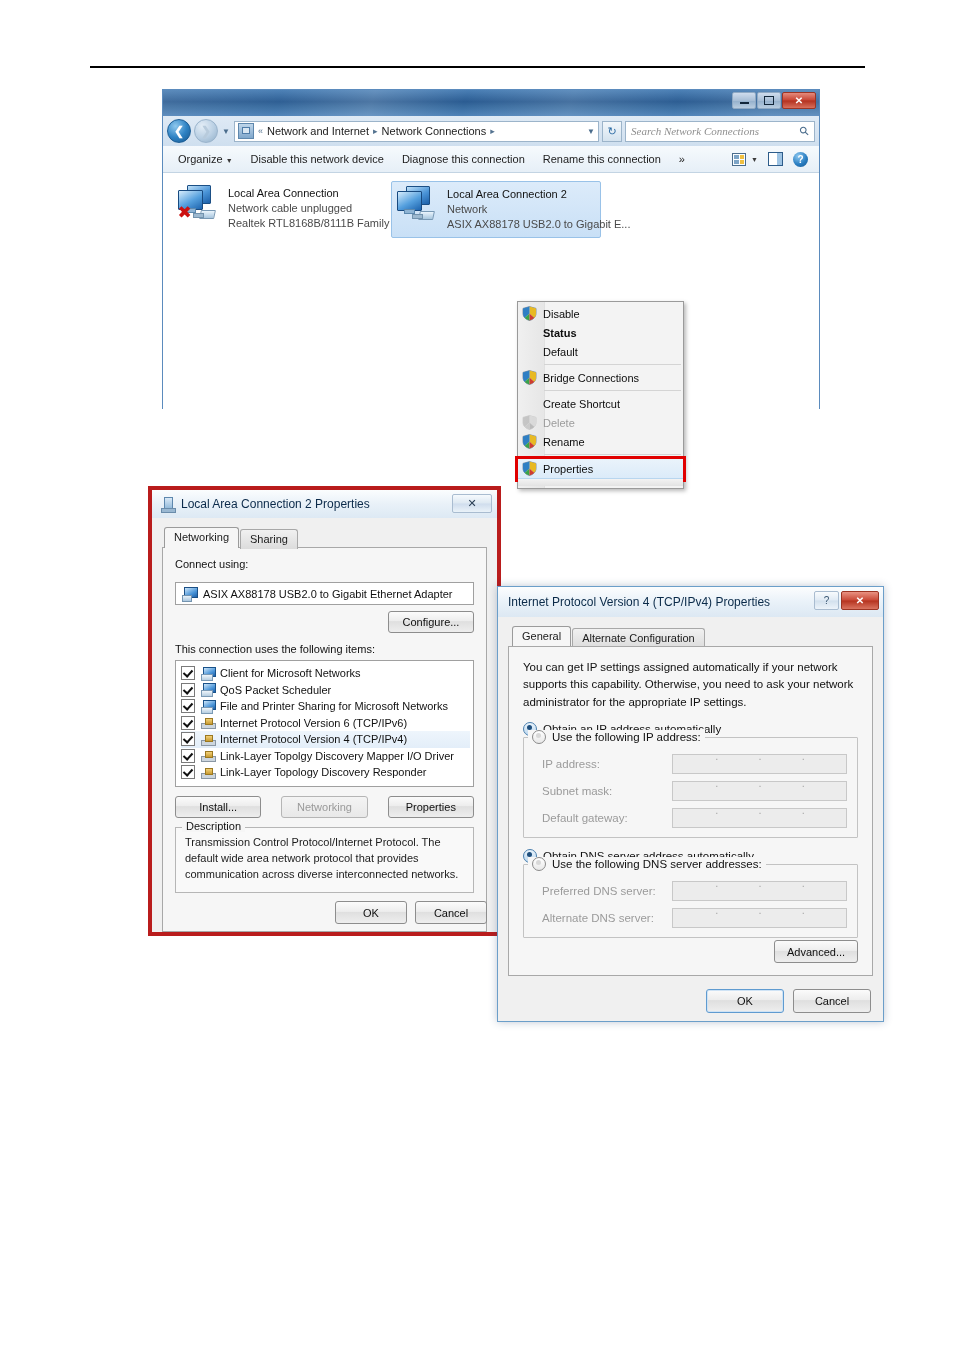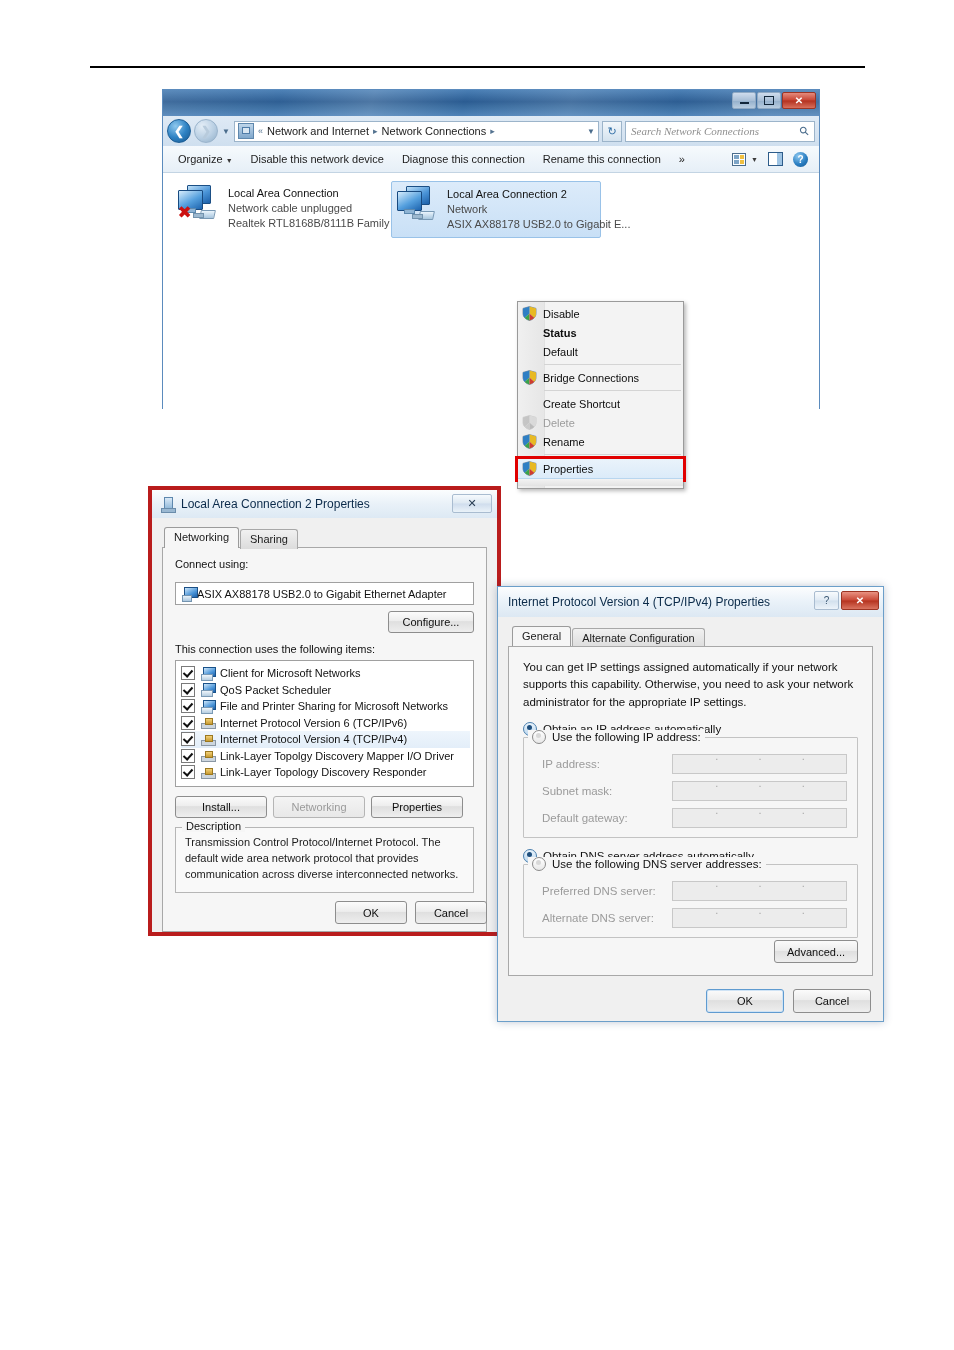--- a/index.html
+++ b/index.html
@@ -421,21 +421,21 @@
     position: relative;
     margin-top: -1px;
   }
   .fld-label { font-size: 11px; color: #111111; margin-bottom: 12px; }
   .adapter-box {
     background: #ffffff;
     border: 1px solid #a0a0a0;
     height: 23px;
     display: flex;
     align-items: center;
-    gap: 0;
+    gap: 6px;
     padding: 0 6px;
     box-sizing: border-box;
   }
   .adapter-icon {
     width: 15px; height: 14px; position: relative; flex:none;
   }
   .adapter-icon::before {
     content:""; position:absolute; left:2px; top:0; width:12px; height:9px;
     background: linear-gradient(150deg,#cde6fa 0%, #4b95d8 60%, #1c5fa8 100%);
     border:1px solid #1b4f85;
@@ -519,21 +519,21 @@
     content:""; position:absolute; left:1px; top:7px; width:13px; height:4px;
     background:#cdd6de; border:1px solid #8a97a4;
   }
   .i-ico.net::after {
     content:""; position:absolute; left:5px; top:2px; width:6px; height:5px;
     background: linear-gradient(180deg,#f3d17a 0%, #c79a30 100%);
     border:1px solid #9b7820;
   }
   .i-label { font-size: 11px; color: #111111; white-space: nowrap; }
 
-  .btn-row3 { display: flex; gap: 6px; margin-top: 9px; }
+  .btn-row3 { display: flex; gap: 20px; margin-top: 9px; }
   .btn-row3 .btn { width: 92px; }
 
   .desc-group {
     margin-top: 9px;
     border: 1px solid #b6b6b6;
     padding: 7px 9px 9px 9px;
     position: relative;
     background: #f9f9f9;
   }
   .desc-legend {

